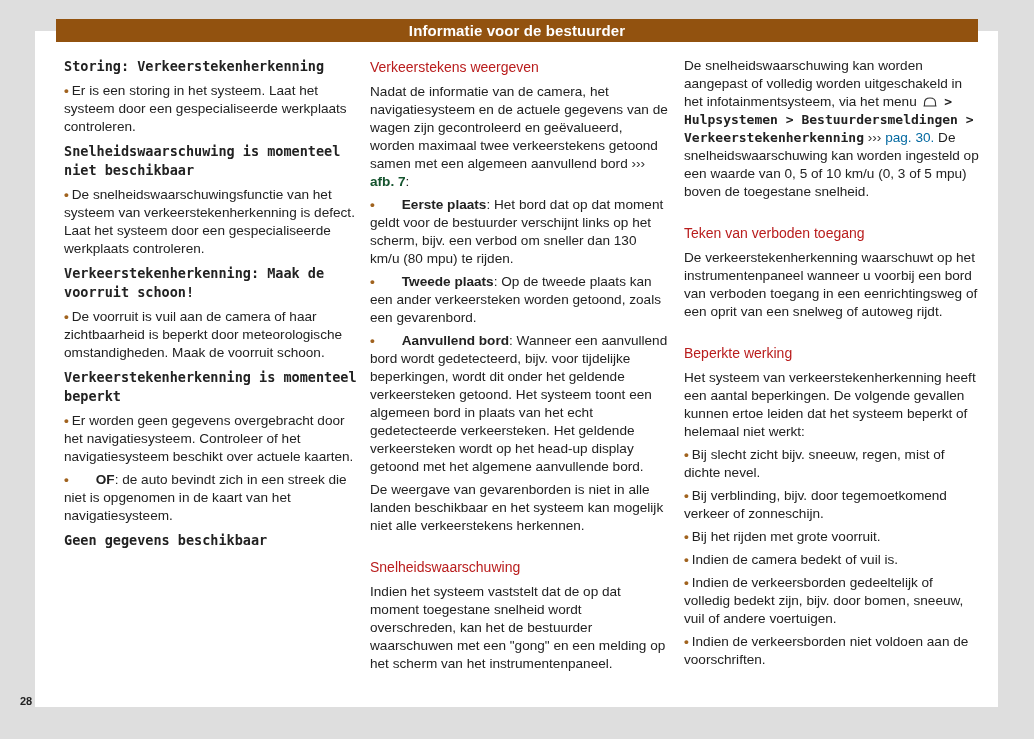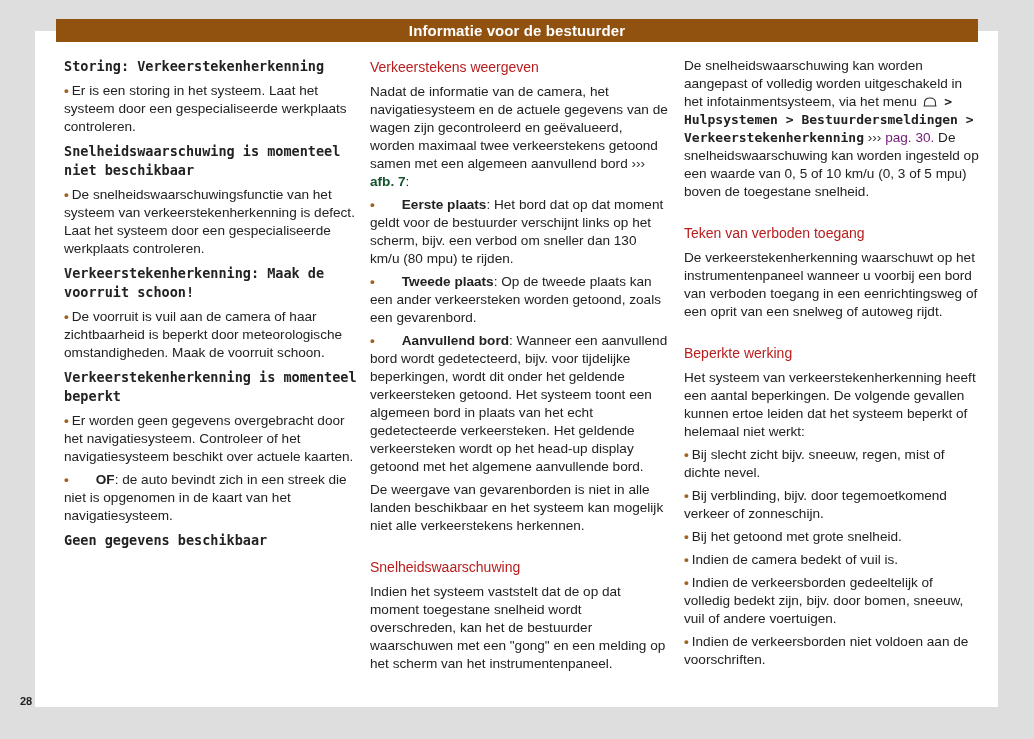--- a/index.html
+++ b/index.html
@@ -88,21 +88,21 @@
     .ref {
       color: #14532d;
       font-weight: bold;
     }
     .arrows { color: #333; }
     .menu-path {
       font-family: "DejaVu Sans Mono", "Liberation Mono", monospace;
       font-weight: bold;
       font-size: 13px;
     }
-    .pag-ref { color: #701a75; }
+    .pag-ref { color: #0369a1; }
     .car-icon {
       display: inline-block;
       width: 14px;
       height: 10px;
       vertical-align: -1px;
       margin: 0 4px 0 2px;
     }
     .section { margin-bottom: 6px; }
   </style>
 </head>
@@ -169,19 +169,19 @@
     <span>De snelheidswaarschuwing kan worden ingesteld op een waarde van 0, 5 of 10 km/u (0, 3 of 5 mpu) boven de toegestane snelheid.</span>
   </div>
 
   <div class="sans-heading">Teken van verboden toegang</div>
   <div class="para gap-after">De verkeerstekenherkenning waarschuwt op het instrumentenpaneel wanneer u voorbij een bord van verboden toegang in een eenrichtingsweg of een oprit van een snelweg of autoweg rijdt.</div>
 
   <div class="sans-heading">Beperkte werking</div>
   <div class="para">Het systeem van verkeerstekenherkenning heeft een aantal beperkingen. De volgende gevallen kunnen ertoe leiden dat het systeem beperkt of helemaal niet werkt:</div>
   <div class="bullet"><span class="dot">•</span><span>Bij slecht zicht bijv. sneeuw, regen, mist of dichte nevel.</span></div>
   <div class="bullet"><span class="dot">•</span><span>Bij verblinding, bijv. door tegemoetkomend verkeer of zonneschijn.</span></div>
-  <div class="bullet"><span class="dot">•</span><span>Bij het getoond met grote snelheid.</span></div>
+  <div class="bullet"><span class="dot">•</span><span>Bij het rijden met grote voorruit.</span></div>
   <div class="bullet"><span class="dot">•</span><span>Indien de camera bedekt of vuil is.</span></div>
   <div class="bullet"><span class="dot">•</span><span>Indien de verkeersborden gedeeltelijk of volledig bedekt zijn, bijv. door bomen, sneeuw, vuil of andere voertuigen.</span></div>
   <div class="bullet"><span class="dot">•</span><span>Indien de verkeersborden niet voldoen aan de voorschriften.</span></div>
 </div>
 
 <div class="page-number">28</div>
 
 </body></html>

